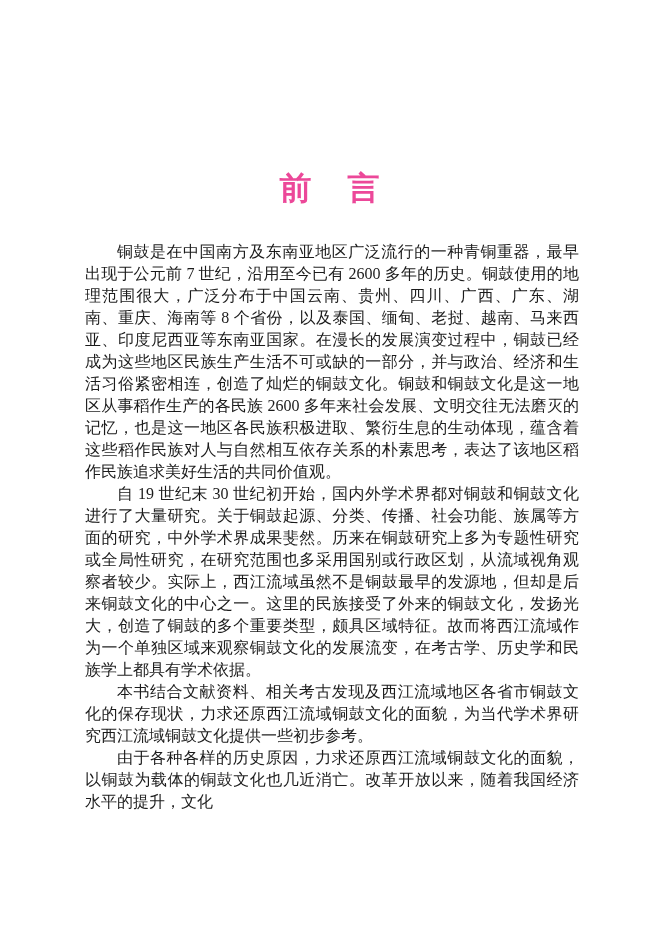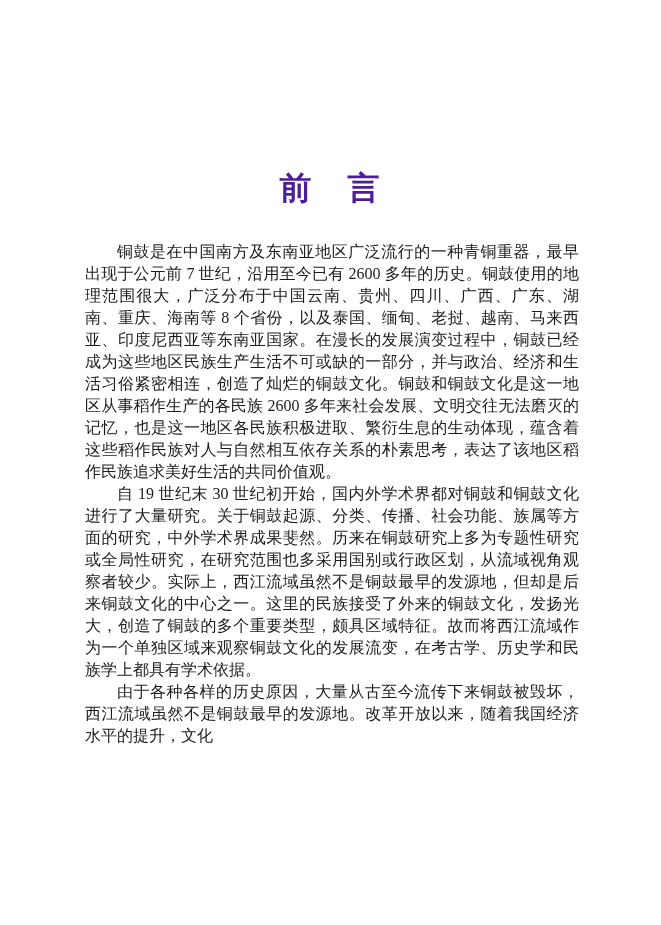--- a/index.html
+++ b/index.html
@@ -20,21 +20,21 @@
     position: absolute;
     top: 168px;
     left: 0;
     width: 100%;
     margin: 0;
     text-align: center;
     font-size: 32px;
     line-height: 40px;
     font-weight: bold;
     letter-spacing: 2px;
-    color: #4c1d95;
+    color: #ec4899;
   }
   .body-text {
     position: absolute;
     top: 241px;
     left: 85px;
     width: 494px;
     font-size: 16px;
     line-height: 22px;
     text-align: justify;
   }
@@ -46,15 +46,16 @@
 </style>
 </head>
 <body>
 
 <div class="page">
   <h1 class="page-title">前　言</h1>
 
   <div class="body-text">
     <p>铜鼓是在中国南方及东南亚地区广泛流行的一种青铜重器，最早出现于公元前 7 世纪，沿用至今已有 2600 多年的历史。铜鼓使用的地理范围很大，广泛分布于中国云南、贵州、四川、广西、广东、湖南、重庆、海南等 8 个省份，以及泰国、缅甸、老挝、越南、马来西亚、印度尼西亚等东南亚国家。在漫长的发展演变过程中，铜鼓已经成为这些地区民族生产生活不可或缺的一部分，并与政治、经济和生活习俗紧密相连，创造了灿烂的铜鼓文化。铜鼓和铜鼓文化是这一地区从事稻作生产的各民族 2600 多年来社会发展、文明交往无法磨灭的记忆，也是这一地区各民族积极进取、繁衍生息的生动体现，蕴含着这些稻作民族对人与自然相互依存关系的朴素思考，表达了该地区稻作民族追求美好生活的共同价值观。</p>
     <p>自 19 世纪末 30 世纪初开始，国内外学术界都对铜鼓和铜鼓文化进行了大量研究。关于铜鼓起源、分类、传播、社会功能、族属等方面的研究，中外学术界成果斐然。历来在铜鼓研究上多为专题性研究或全局性研究，在研究范围也多采用国别或行政区划，从流域视角观察者较少。实际上，西江流域虽然不是铜鼓最早的发源地，但却是后来铜鼓文化的中心之一。这里的民族接受了外来的铜鼓文化，发扬光大，创造了铜鼓的多个重要类型，颇具区域特征。故而将西江流域作为一个单独区域来观察铜鼓文化的发展流变，在考古学、历史学和民族学上都具有学术依据。</p>
-    <p>由于各种各样的历史原因，大量从古至今流传下来铜鼓被毁坏，西江流域虽然不是铜鼓最早的发源地。改革开放以来，随着我国经济水平的提升，文化</p>
+    <p>本书结合文献资料、相关考古发现及西江流域地区各省市铜鼓文化的保存现状，力求还原西江流域铜鼓文化的面貌，为当代学术界研究西江流域铜鼓文化提供一些初步参考。</p>
+    <p>由于各种各样的历史原因，力求还原西江流域铜鼓文化的面貌，以铜鼓为载体的铜鼓文化也几近消亡。改革开放以来，随着我国经济水平的提升，文化</p>
   </div>
 </div>
 
 </body></html>

